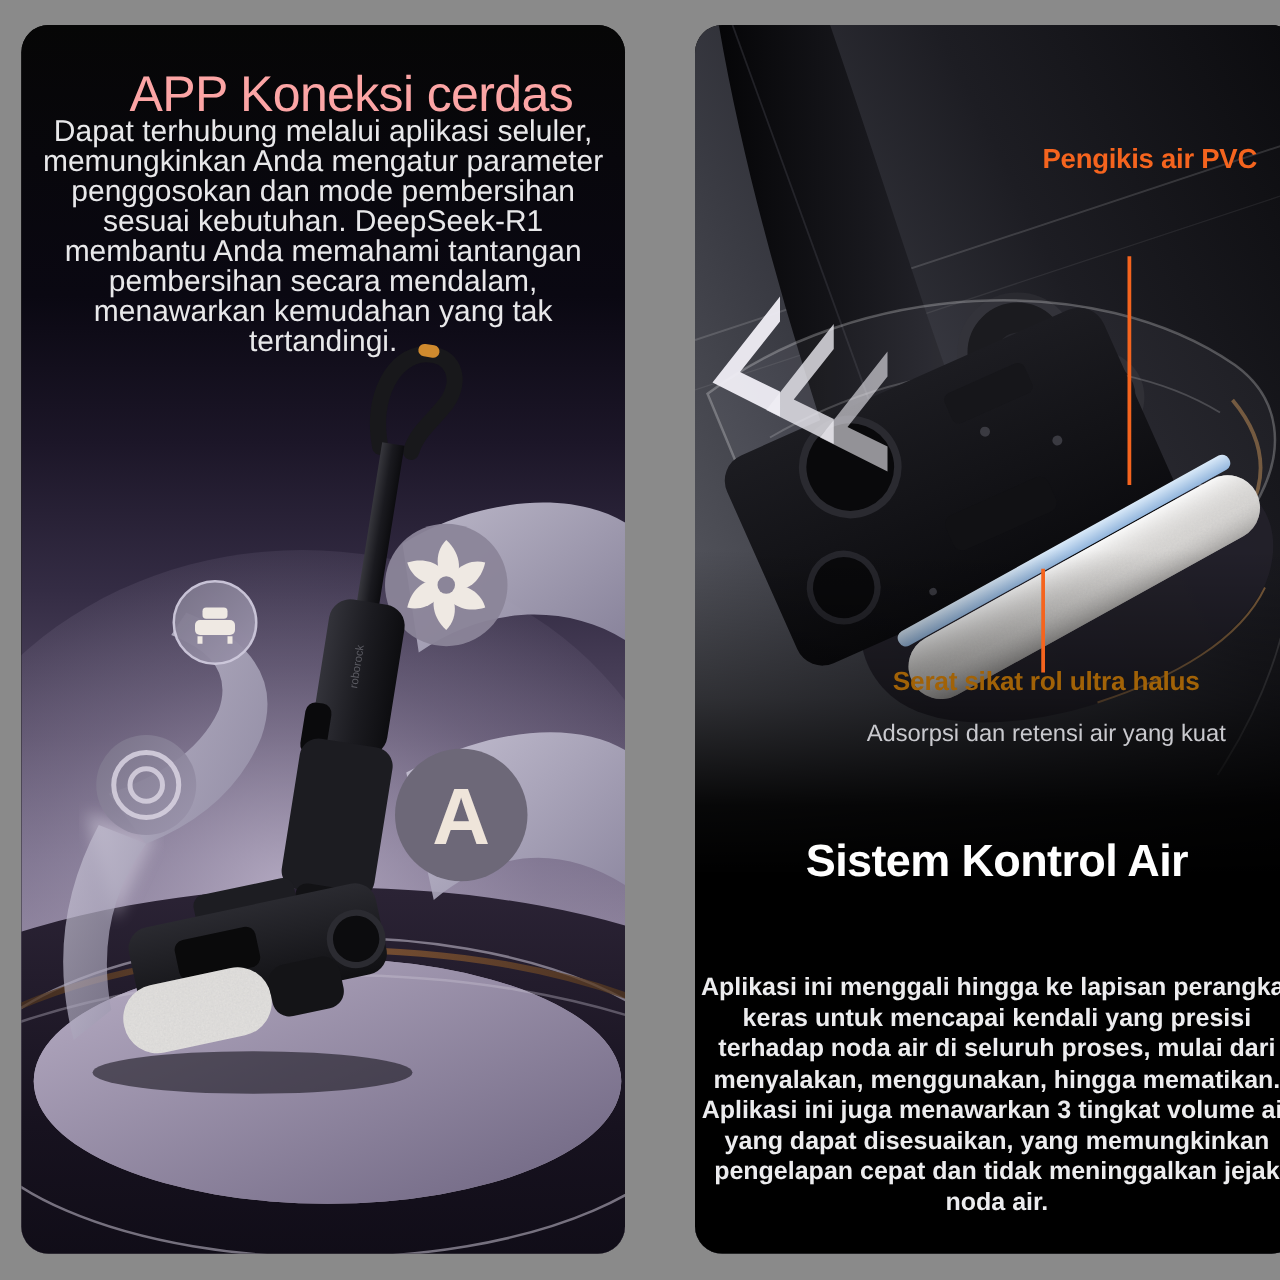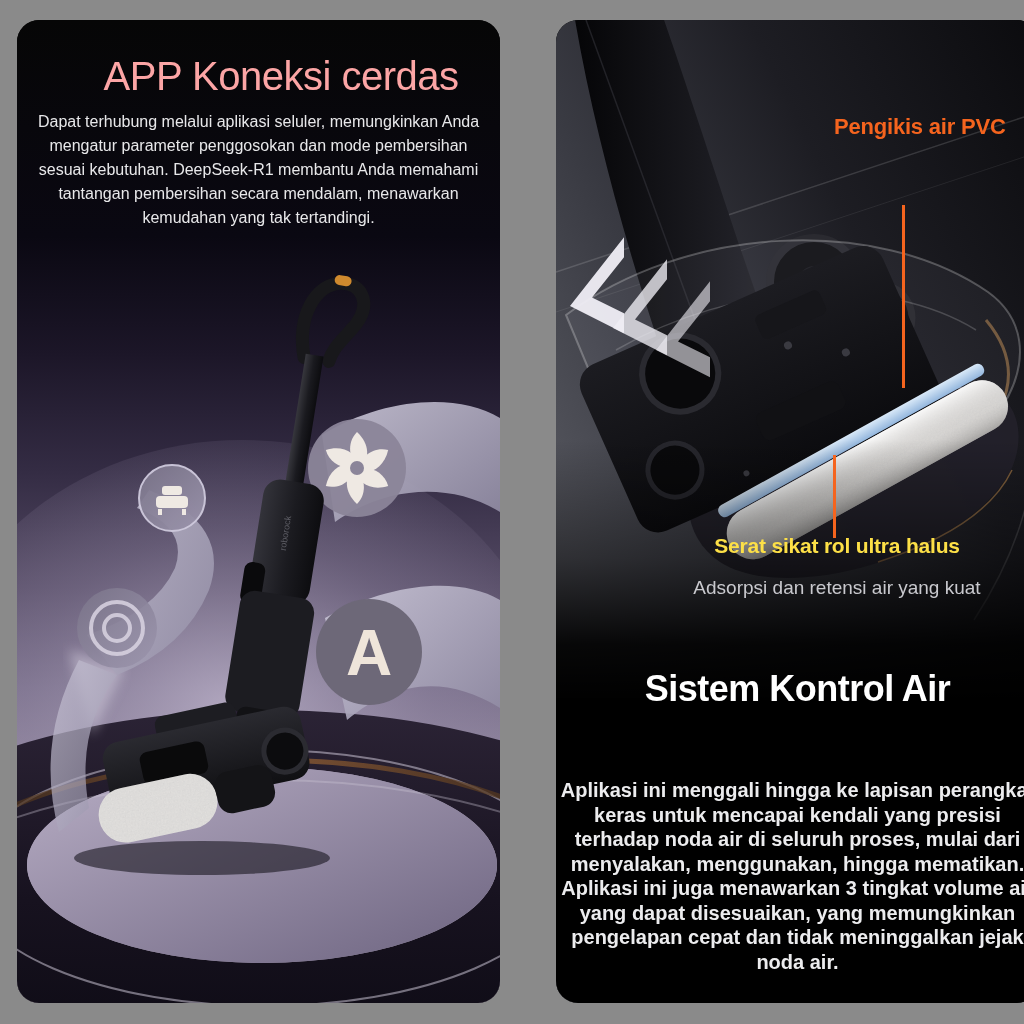--- a/index.html
+++ b/index.html
@@ -16,29 +16,29 @@
   #left-panel{left:17px;}
   #right-panel{left:556px;}
   .panel svg.scene{position:absolute;left:0;top:0;width:483px;height:983px;display:block;}
   .txt{position:absolute;z-index:5;}
   
   .lp-title{
     left:0;top:34px;width:528px;text-align:center;
     color:#fca5a5;font-size:40px;font-weight:400;letter-spacing:-0.5px;
   }
   .lp-body{
-    left:50%;top:90px;width:462px;transform:translateX(-50%);
-    text-align:center;color:#e8e8ea;font-size:16px;line-height:24px;font-weight:400;
+    left:50%;top:74px;width:462px;transform:translateX(-50%);
+    text-align:center;color:#e8e8ea;font-size:24px;line-height:24px;font-weight:400;
   }
   
   .callout1{left:278px;top:94px;width:200px;text-align:left;}
   .callout1 .c-title{color:#f5641e;font-size:22px;font-weight:700;letter-spacing:-0.2px;margin:0 0 6px 0;}
   .callout1 .c-body{color:#c9c9ce;font-size:19px;line-height:23px;margin:0;}
   .callout2{left:281px;top:514px;width:350px;transform:translateX(-50%);text-align:center;}
-  .callout2 .c-title{color:#fde047;font-size:21px;font-weight:700;letter-spacing:-0.2px;margin:0 0 5px 0;}
+  .callout2 .c-title{color:#a16207;font-size:21px;font-weight:700;letter-spacing:-0.2px;margin:0 0 5px 0;}
   .callout2 .c-body{color:#c9c9ce;font-size:19px;line-height:23px;margin:18px;}
   .rp-heading{
     left:0;top:648px;width:483px;text-align:center;color:#fff;
     font-size:36px;font-weight:700;line-height:42px;letter-spacing:-0.5px;
   }
   .rp-body{
     left:50%;top:758px;width:474px;transform:translateX(-50%);
     text-align:center;color:#ececee;font-size:20px;line-height:24.5px;font-weight:bold;
   }
   .orange-line{position:absolute;width:3px;background:#f5641e;z-index:4;}

